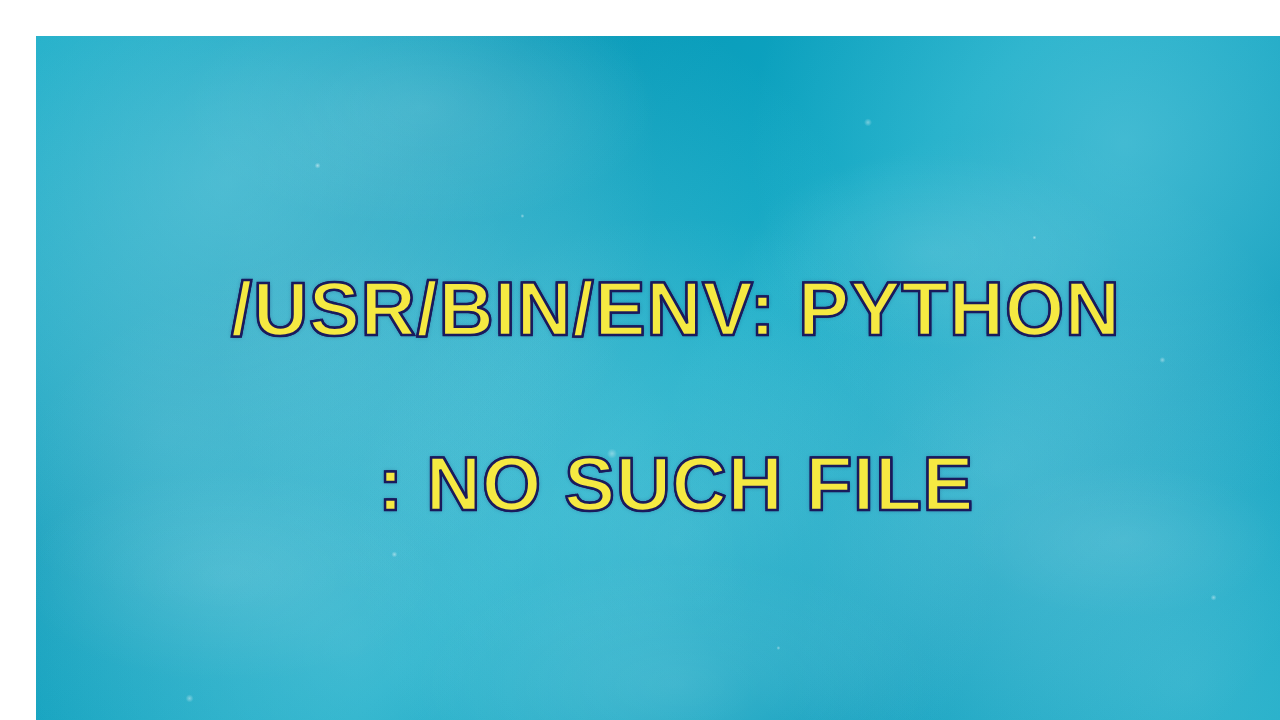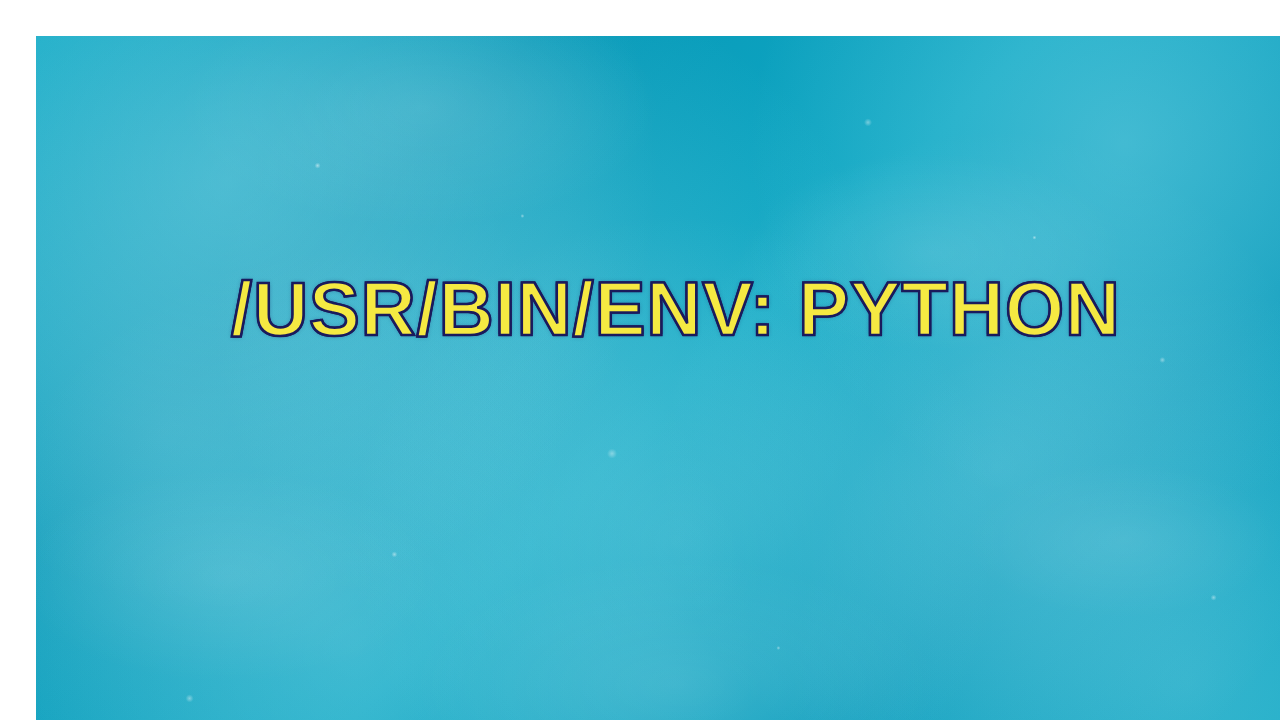--- a/index.html
+++ b/index.html
@@ -80,16 +80,16 @@
     white-space: pre-line;
   }
 </style>
 </head>
 <body>
 
 <div class="background">
   <div class="title-container">
     <div class="title">
       <span>/USR/BIN/ENV: PYTHON</span><br>
-      <br>
+      <span>: NO SUCH FILE</span><br>
     </div>
   </div>
 </div>
 
 </body></html>

